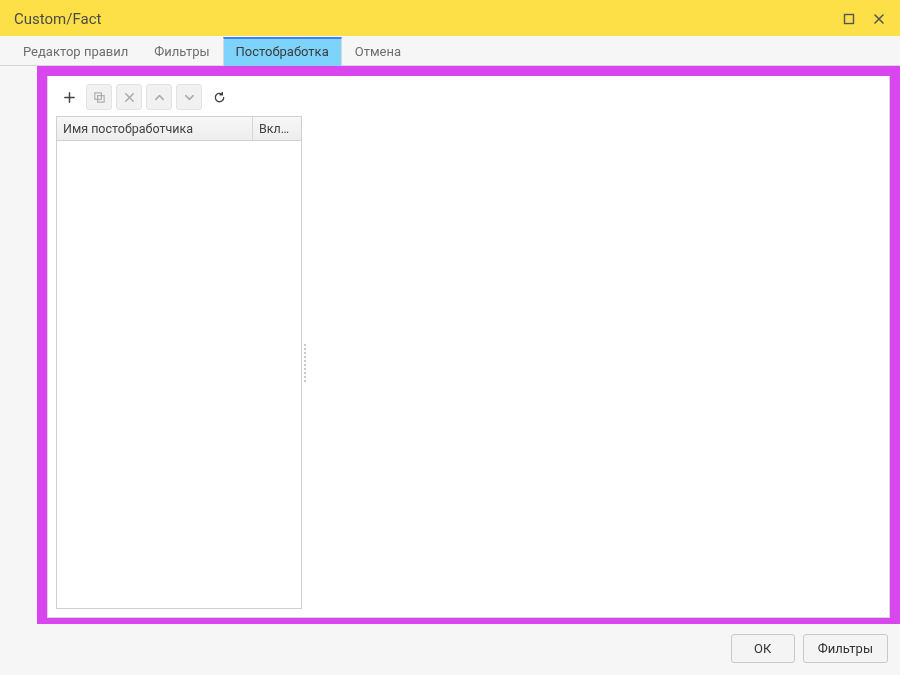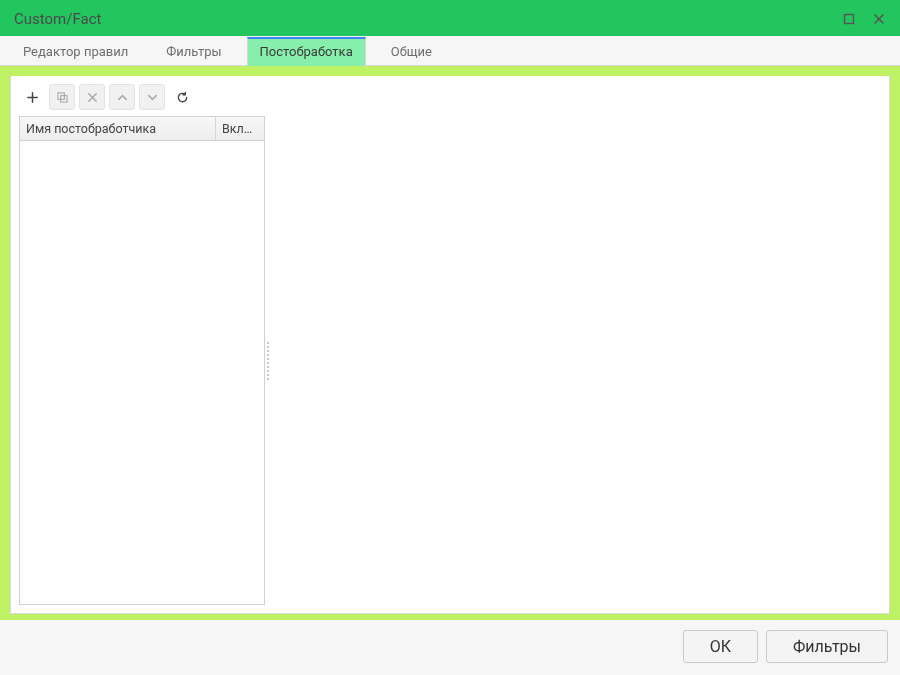--- a/index.html
+++ b/index.html
@@ -12,21 +12,21 @@
     display: flex;
     flex-direction: column;
   }
 
   
   .titlebar {
     height: 36px;
     display: flex;
     align-items: center;
     padding: 1px 10px 0 14px;
-    background: #22c55e;
+    background: #fde047;
     color: #4a4a4a;
   }
   .titlebar .title {
     font-size: 15px;
     font-weight: 400;
     flex: 1;
   }
   .titlebar .win-controls {
     display: flex;
     gap: 8px;
@@ -40,52 +40,52 @@
   .titlebar .win-btn svg { width: 12px; height: 12px; }
 
   
   .tabstrip {
     display: flex;
     align-items: flex-end;
     padding: 0 10px;
     border-bottom: 1px solid #d7d7d7;
     background: #f6f6f6;
     height: 30px;
-    gap: 12px;
   }
   .tab {
     padding: 6px 12px 7px 12px;
     font-size: 13px;
     color: #6e6e6e;
     border: 1px solid transparent;
     border-bottom: none;
     position: relative;
     top: 1px;
     cursor: pointer;
     white-space: nowrap;
   }
   .tab + .tab { border-left: 1px solid #e1e1e1; margin-top: 8px; }
   .tab.active {
     color: #3b3b3b;
-    background: #86efac;
+    background: #7dd3fc;
     border-color: #d7d7d7;
     border-top: 2px solid #3b82f6;
     padding-top: 5px;
   }
   .tab.active + .tab,
   .tab:has(+ .tab.active) { border-left-color: transparent; }
 
   
   .content-wrap {
     flex: 1;
     padding: 10px 10px 6px 10px;
-    background: #bef264;
+    background: #d946ef;
     display: flex;
     flex-direction: column;
     min-height: 0;
+    margin-left: 37px;
   }
   .panel {
     flex: 1;
     background: #fff;
     border: 1px solid #d7d7d7;
     border-top: none;
     padding: 8px;
     display: flex;
     flex-direction: column;
     min-height: 0;
@@ -164,22 +164,22 @@
   
   .footer {
     display: flex;
     justify-content: flex-end;
     gap: 8px;
     padding: 10px 12px 12px 12px;
     background: #f6f6f6;
   }
   .btn {
     min-width: 64px;
-    padding: 6px 26px;
-    font-size: 16px;
+    padding: 6px 14px;
+    font-size: 13px;
     color: #333;
     background: #f4f4f4;
     border: 1px solid #c9c9c9;
     border-radius: 3px;
     cursor: pointer;
     text-align: center;
   }
 </style>
 </head>
 <body>
@@ -197,21 +197,21 @@
           <path d="M2 2 L10 10 M10 2 L2 10" stroke="currentColor" stroke-width="1.6" stroke-linecap="round"></path>
         </svg>
     </div>
   </div>
 </div>
 
 <div class="tabstrip">
   <div class="tab">Редактор правил</div>
   <div class="tab">Фильтры</div>
   <div class="tab active">Постобработка</div>
-  <div class="tab">Общие</div>
+  <div class="tab">Отмена</div>
 </div>
 
 <div class="content-wrap">
   <div class="panel">
 
     <div class="tbar">
       <div class="tool-btn">
         <svg viewBox="0 0 14 14">
             <path d="M7 2 V12 M2 7 H12" stroke="currentColor" stroke-width="1.6" stroke-linecap="round"></path>
           </svg>

